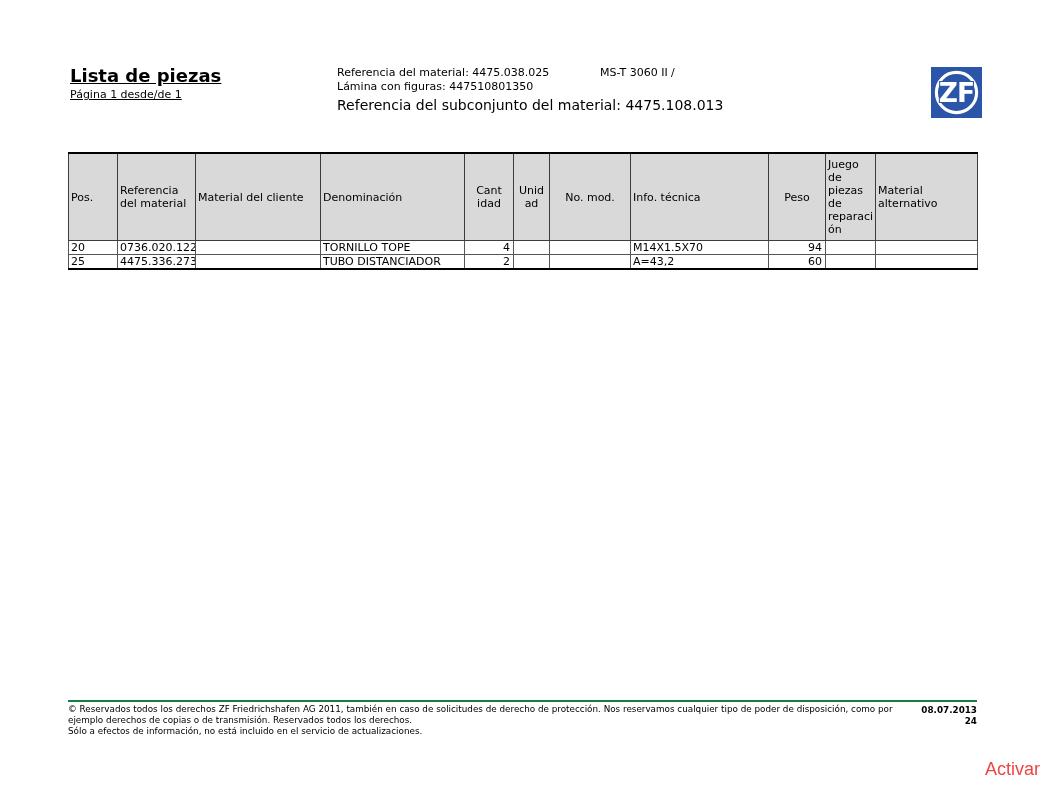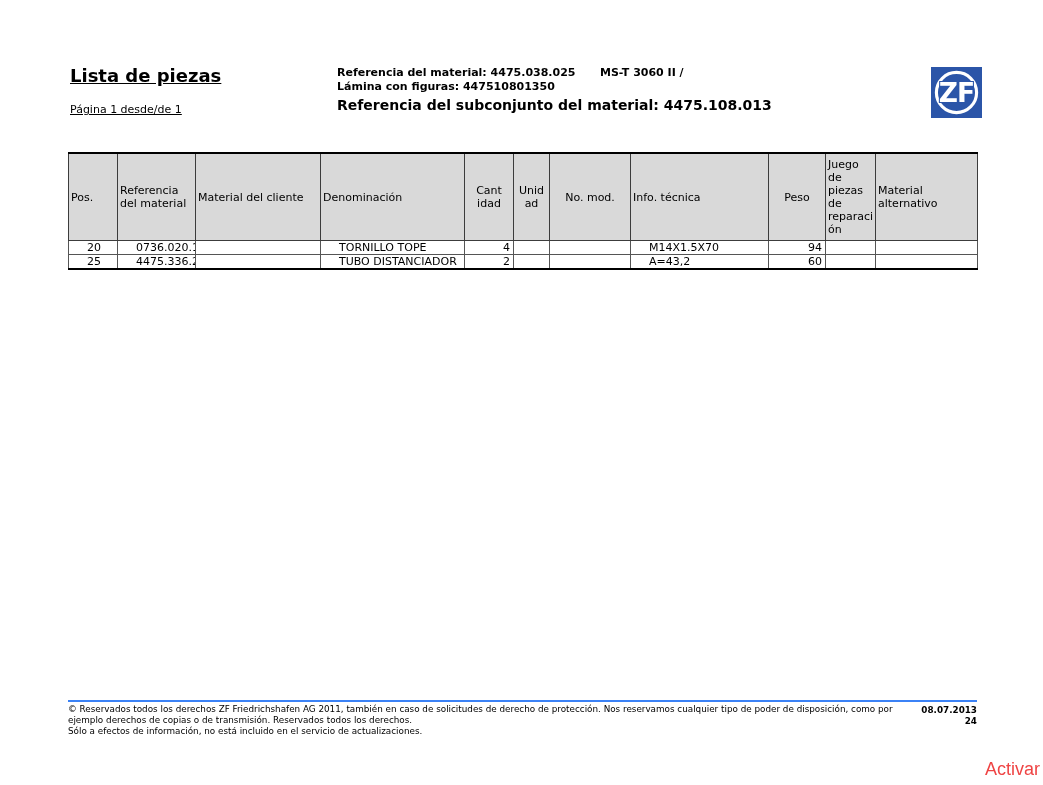--- a/index.html
+++ b/index.html
@@ -9,24 +9,24 @@
     font-family: "DejaVu Sans", "Liberation Sans", sans-serif;
     color: #000;
     overflow: hidden;
     position: relative;
   }
   .abs { position: absolute; }
 
   
   .title-block { left: 70px; top: 66px; text-decoration: underline; }
   .page-title { font-size: 18px; font-weight: bold; line-height: 20px; }
-  .page-subtitle { font-size: 11px; line-height: 13px; margin-top: 17px; }
+  .page-subtitle { font-size: 11px; line-height: 13px; margin-top: 2px; }
 
   
-  .info-block { left: 337px; top: 66px; font-weight: bold; font-size: 11px; line-height: 14px; width: 560px; }
+  .info-block { left: 337px; top: 66px; font-weight: normal; font-size: 11px; line-height: 14px; width: 560px; }
   .info-line1 { position: relative; }
   .info-model { position: absolute; left: 263px; top: 0; }
   .info-line3 { font-size: 14px; margin-top: 3px; line-height: 16px; }
 
   
   .logo-box { left: 931px; top: 67px; width: 51px; height: 51px; }
 
   
   .table-wrap { left: 68px; top: 152px; width: 909px; }
   table.parts {
@@ -47,28 +47,28 @@
     padding: 4px 2px;
     height: 78px;
     line-height: 13px;
     white-space: pre-line;
     border-color: #3c3c3c;
   }
   table.parts thead th.center { text-align: center; margin-left: 42px; }
   table.parts tbody td {
     height: 13px;
     line-height: 13px;
-    padding: 0 18px;
+    padding: 0 2px;
     white-space: nowrap;
     vertical-align: middle;
   }
   table.parts tbody td.num { text-align: right; padding-right: 3px; }
 
   
-  .footer { left: 68px; top: 700px; width: 909px; border-top: 2px solid #3b82f6; padding-top: 2px; }
+  .footer { left: 68px; top: 700px; width: 909px; border-top: 2px solid #15803d; padding-top: 2px; }
   .footer-text { font-size: 8.8px; line-height: 11px; white-space: nowrap; }
   .footer-right { position: absolute; right: 0; font-weight: bold; font-size: 8.8px; line-height: 11px; background: #fff; padding-left: 4px; }
   .footer-date { top: 3px; }
   .footer-page { top: 14px; }
 
   
   .watermark {
     left: 985px; top: 759px;
     font-family: "Liberation Sans", sans-serif;
     font-size: 18px;

